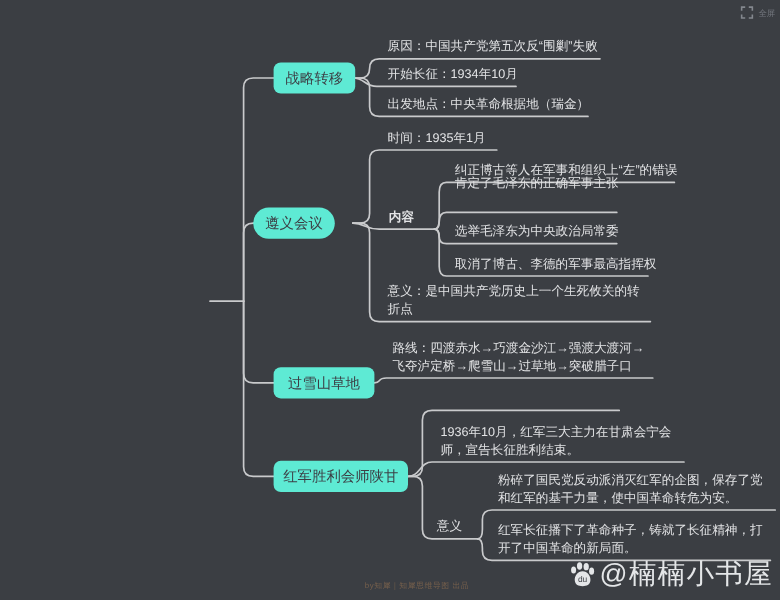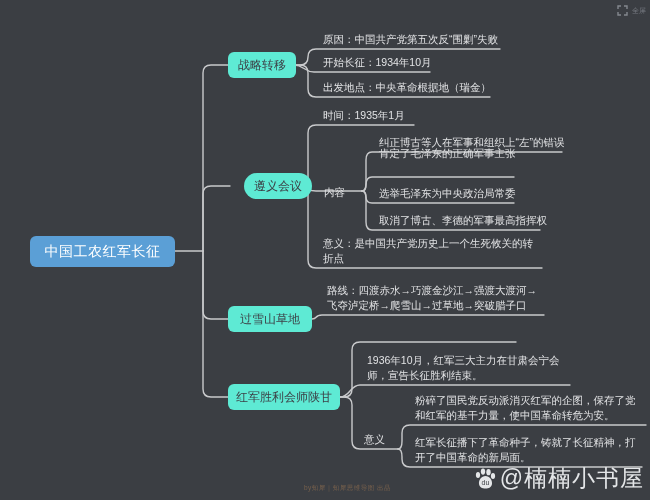--- a/index.html
+++ b/index.html
@@ -78,33 +78,32 @@
 
     <path d="M312,319 C318,319 314,315 322,315 H544"></path>
 
     <path d="M340,397 H344 Q352,397 352,389 V350 Q352,342 360,342 H516"></path>
     <path d="M340,397 C350,397 350,385 360,385 H570"></path>
     <path d="M340,397 H344 Q352,397 352,405 V441 Q352,449 360,449 H398"></path>
     <path d="M398,449 Q402,449 402,441 V433 Q402,425 410,425 H646"></path>
     <path d="M398,449 Q402,449 402,457 V459 Q402,467 410,467 H642"></path>
   </svg>
 
-  <div class="root-node">中国工农红军长征</div>
 
   <div class="branch-node" style="left:228px;top:52px;">战略转移</div>
-  <div class="branch-node" style="left:244px;top:173px;border-radius:13px;">遵义会议</div>
+  <div class="branch-node" style="left:211px;top:173px;border-radius:13px;">遵义会议</div>
   <div class="branch-node" style="left:228px;top:306px;padding:0 12px;">过雪山草地</div>
   <div class="branch-node" style="left:228px;top:384px;padding:0 8px;">红军胜利会师陕甘</div>
 
   <div class="leaf nw" style="left:316px;width:186px;bottom:454px;">原因：中国共产党第五次反“围剿”失败</div>
   <div class="leaf nw" style="left:316px;width:116px;bottom:431px;">开始长征：1934年10月</div>
   <div class="leaf nw" style="left:316px;width:176px;bottom:406px;">出发地点：中央革命根据地（瑞金）</div>
 
   <div class="leaf nw" style="left:316px;width:100px;bottom:378px;">时间：1935年1月</div>
-  <div class="glabel" style="left:318px;width:44px;bottom:301px;">内容</div>
+  <div class="glabel" style="left:318px;width:44px;bottom:312px;font-weight:bold;">内容</div>
   <div class="leaf nw" style="left:372px;width:190px;bottom:351px;">纠正博古等人在军事和组织上“左”的错误</div>
   <div class="leaf nw" style="left:372px;width:142px;bottom:340px;">肯定了毛泽东的正确军事主张</div>
   <div class="leaf nw" style="left:372px;width:142px;bottom:300px;">选举毛泽东为中央政治局常委</div>
   <div class="leaf nw" style="left:372px;width:168px;bottom:273px;">取消了博古、李德的军事最高指挥权</div>
   <div class="leaf" style="left:316px;width:226px;bottom:235px;">意义：是中国共产党历史上一个生死攸关的转折点</div>
 
   <div class="leaf" style="left:320px;width:224px;bottom:188px;">路线：四渡赤水→巧渡金沙江→强渡大渡河→飞夺泸定桥→爬雪山→过草地→突破腊子口</div>
 
   <div class="leaf" style="left:360px;width:212px;bottom:118px;">1936年10月，红军三大主力在甘肃会宁会师，宣告长征胜利结束。</div>
   <div class="glabel" style="left:358px;width:40px;bottom:54px;">意义</div>

